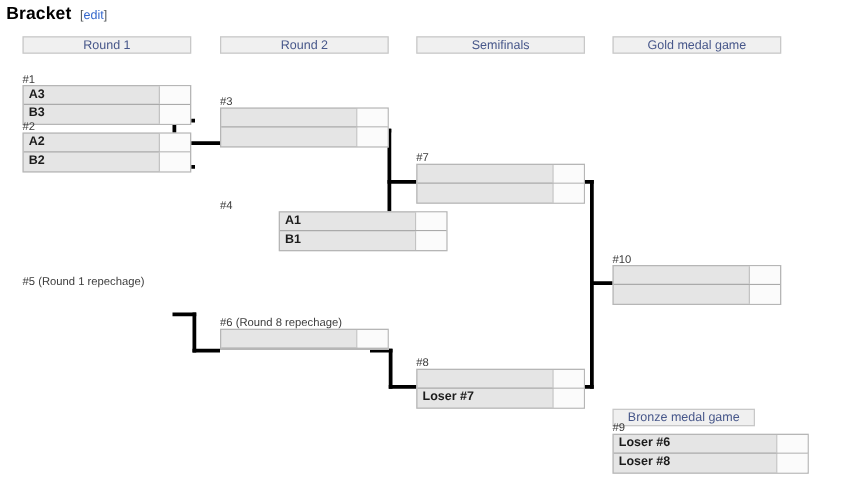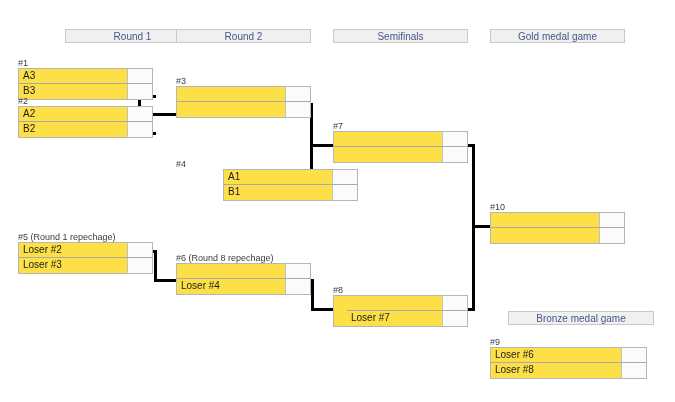--- a/index.html
+++ b/index.html
@@ -66,21 +66,22 @@
     font-size: 9px;
     color: #3c3c3c;
     line-height: 10px;
     height: 10px;
     white-space: nowrap;
   }
   .match-box {
     border: 1px solid #b6b6b6;
     border-collapse: collapse;
     box-sizing: border-box;
-    background: #fde047;
+    background: #e5e5e5;
+    font-weight: bold;
   }
   .seed-row {
     display: flex;
     height: 15px;
     box-sizing: border-box;
   }
   .seed-row.first { border-bottom: 1px solid #aaaaaa; }
   .seed-name {
     flex: 1 1 auto;
     padding-left: 4px;
@@ -109,26 +110,29 @@
     background: #000000;
   }
   .conn.v { width: 3px; }
   .conn.h { height: 3px; }
 </style>
 </head>
 <body>
 
 <div id="page">
 
-
-  <div class="round-head" style="left:18px;  top:29px; width:135px;margin-left:47px;">Round 1</div>
+  <div class="heading">
+    <span class="title">Bracket</span><span class="editwrap"><span class="brk">[</span><span class="editlink">edit</span><span class="brk">]</span></span>
+  </div>
+
+  <div class="round-head" style="left:18px;  top:29px; width:135px;">Round 1</div>
   <div class="round-head" style="left:176px; top:29px; width:135px;">Round 2</div>
   <div class="round-head" style="left:490px; top:29px; width:135px;">Gold medal game</div>
   <div class="round-head" style="left:333px; top:29px; width:135px;">Semifinals</div>
-  <div class="round-head" style="left:490px; top:311px; width:146px;margin-left:18px;">Bronze medal game</div>
+  <div class="round-head" style="left:490px; top:327px; width:114px;">Bronze medal game</div>
 
   <div class="conn v" style="left:138px; top:95px;  height:40px;"></div>
   <div class="conn h" style="left:138px; top:95px;  width:18px;"></div>
   <div class="conn h" style="left:138px; top:132px; width:18px;"></div>
   <div class="conn h" style="left:138px; top:113px; width:38px;"></div>
 
   <div class="conn v" style="left:310px; top:103px; height:83px;"></div>
   <div class="conn h" style="left:296px; top:103px; width:17px;"></div>
   <div class="conn h" style="left:296px; top:186px; width:17px;"></div>
   <div class="conn h" style="left:310px; top:144px; width:25px;"></div>
@@ -195,65 +199,51 @@
         <div class="seed-name">A1</div>
         <div class="seed-score"></div>
       </div>
       <div class="seed-row">
         <div class="seed-name">B1</div>
         <div class="seed-score"></div>
       </div>
     </div>
   </div>
 
-  <div class="match" style="left:18px; top:232px;">
+  <div class="match" style="left:18px; top:220px;">
     <div class="match-label">#5 (Round 1 repechage)</div>
-    <div class="match-box" style="width:135px;">
-      <div class="seed-row first">
-        <div class="seed-name">Loser #2</div>
-        <div class="seed-score"></div>
-      </div>
-      <div class="seed-row">
-        <div class="seed-name">Loser #3</div>
-        <div class="seed-score"></div>
-      </div>
-    </div>
   </div>
 
   <div class="match" style="left:176px; top:253px;">
     <div class="match-label">#6 (Round 8 repechage)</div>
     <div class="match-box" style="width:135px;">
       <div class="seed-row first">
         <div class="seed-name"></div>
         <div class="seed-score"></div>
       </div>
-      <div class="seed-row">
-        <div class="seed-name">Loser #4</div>
-        <div class="seed-score"></div>
-      </div>
     </div>
   </div>
 
   <div class="match" style="left:333px; top:121px;">
     <div class="match-label">#7</div>
     <div class="match-box" style="width:135px;">
       <div class="seed-row first">
         <div class="seed-name"></div>
         <div class="seed-score"></div>
       </div>
       <div class="seed-row">
         <div class="seed-name"></div>
         <div class="seed-score"></div>
       </div>
     </div>
   </div>
 
   <div class="match" style="left:333px; top:285px;">
     <div class="match-label">#8</div>
-    <div class="match-box" style="width:135px;padding-left:13px;">
+    <div class="match-box" style="width:135px;">
       <div class="seed-row first">
         <div class="seed-name"></div>
         <div class="seed-score"></div>
       </div>
       <div class="seed-row">
         <div class="seed-name">Loser #7</div>
         <div class="seed-score"></div>
       </div>
     </div>
   </div>

